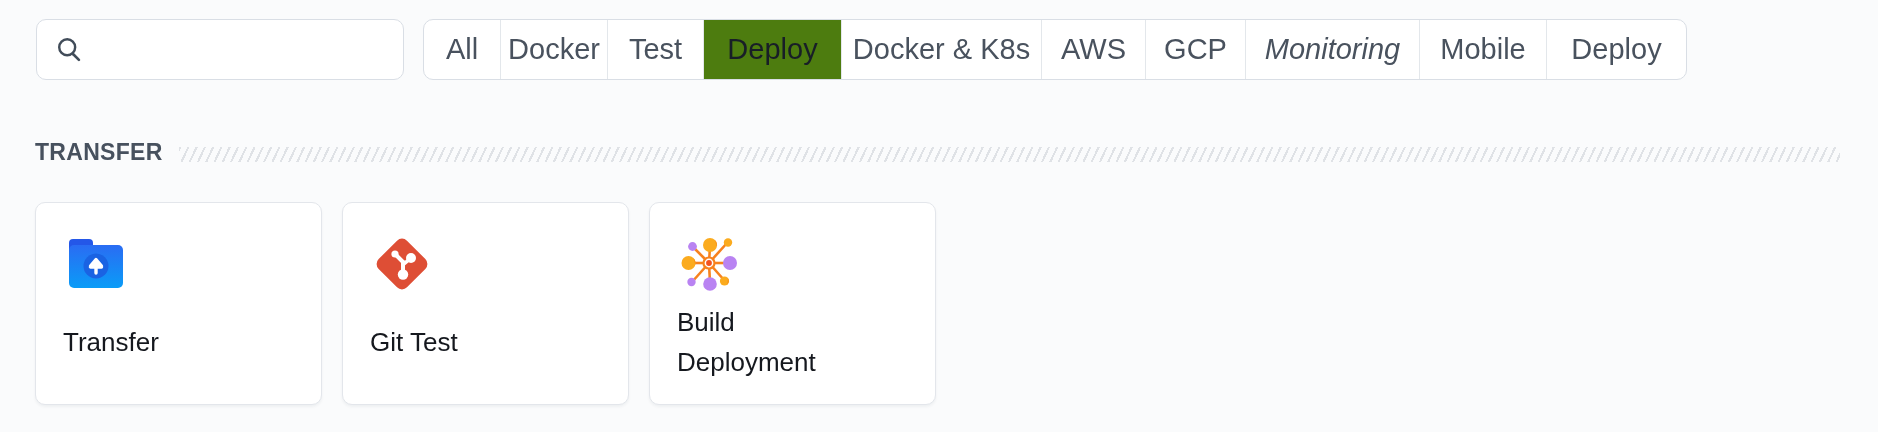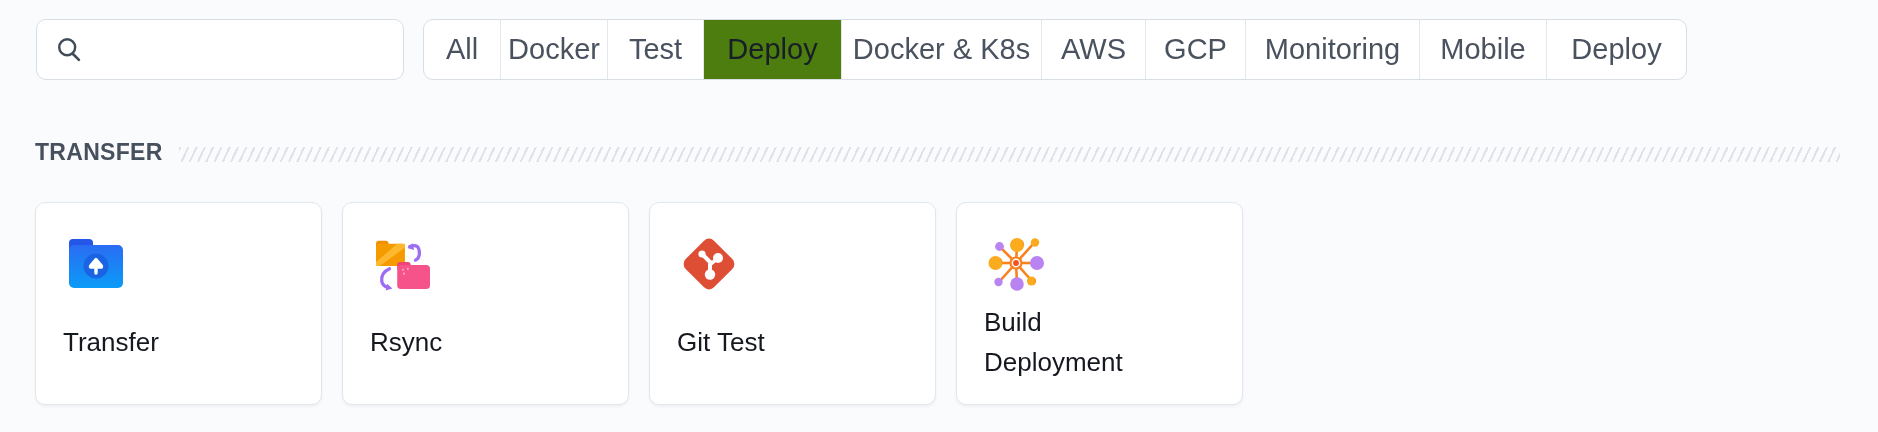--- a/index.html
+++ b/index.html
@@ -37,21 +37,21 @@
     flex:0 0 auto;
   }
   .tab:last-child{border-right:none;flex:1 1 auto;}
   .tab:nth-child(1){width:77px;}
   .tab:nth-child(2){width:107px;}
   .tab:nth-child(3){width:96px;}
   .tab:nth-child(4){width:138px;}
   .tab:nth-child(5){width:200px;}
   .tab:nth-child(6){width:104px;}
   .tab:nth-child(7){width:100px;}
-  .tab:nth-child(8){width:174px;}
+  .tab:nth-child(8){width:174px;font-style:italic;}
   .tab:nth-child(9){width:127px;}
   .tab:nth-child(10){width:140px;}
   .tab.active{
     background:#4d7c0f;color:#181e27;font-weight:400;
   }
 
   
   .section-row{
     position:absolute;left:35px;top:139px;width:1805px;height:26px;
     display:flex;align-items:center;
@@ -128,42 +128,20 @@
       <rect x="2" y="1" width="24" height="14" rx="4" fill="#2457e8"></rect>
       <rect x="2" y="7" width="54" height="43" rx="5" fill="url(#tfblue)"></rect>
       <circle cx="29" cy="28" r="12.5" fill="#1a63e3"></circle>
       <path d="M29 35 L29 25 M29 22.5 L23.5 29 L34.5 29 Z M23.5 28 L29 21.5 L34.5 28" fill="#ffffff" stroke="#ffffff" stroke-width="3.4" stroke-linecap="round" stroke-linejoin="round"></path>
     </svg>
     <div class="card-label-wrap">
       <span class="card-label">Transfer</span>
     </div>
   </div>
 
-  <div class="card">
-    <svg class="card-icon" viewBox="0 0 60 56">
-
-      <rect x="2" y="4" width="13" height="9" rx="3" fill="#ef8f00"></rect>
-      <rect x="2" y="7" width="30" height="23" rx="4" fill="#f59b00"></rect>
-      <path d="M2 26 L24 7 L32 7 L32 11 L6 30 L2 30 Z" fill="#fdb931" opacity="0.95"></path>
-
-      <rect x="24" y="26" width="14" height="9" rx="3" fill="#ee4378"></rect>
-      <rect x="24" y="29" width="34" height="25" rx="4" fill="#f5538a"></rect>
-      <circle cx="30" cy="34" r="1.1" fill="#fca9c6"></circle>
-      <circle cx="35" cy="33" r="1.1" fill="#fca9c6"></circle>
-      <circle cx="31" cy="38" r="1.1" fill="#fca9c6"></circle>
-
-      <path d="M37 10 Q47 6 47 17 Q47 22 43 24" fill="none" stroke="#9d6ef3" stroke-width="3.4" stroke-linecap="round"></path>
-      <path d="M40 6.5 L34.5 11.5 L41.5 13.5 Z" fill="#9d6ef3"></path>
-      <path d="M16 33 Q7 37 8 46 Q9 51 14 52" fill="none" stroke="#9d6ef3" stroke-width="3.4" stroke-linecap="round"></path>
-      <path d="M12 55.5 L19 53.5 L13.5 48.5 Z" fill="#9d6ef3"></path>
-    </svg>
-    <div class="card-label-wrap">
-      <span class="card-label">Rsync</span>
-    </div>
-  </div>
 
   <div class="card">
     <svg class="card-icon" viewBox="0 0 58 54">
       <g transform="rotate(45 28 27)">
         <rect x="8" y="7" width="40" height="40" rx="7" fill="#de4e35"></rect>
       </g>
       <circle cx="21" cy="17" r="3.6" fill="#ffffff"></circle>
       <line x1="22.5" y1="18.5" x2="29" y2="25" stroke="#ffffff" stroke-width="4" stroke-linecap="round"></line>
       <line x1="29" y1="25" x2="29" y2="33" stroke="#ffffff" stroke-width="4" stroke-linecap="round"></line>
       <line x1="30.5" y1="26.5" x2="33.8" y2="23.6" stroke="#ffffff" stroke-width="3.6" stroke-linecap="round"></line>

